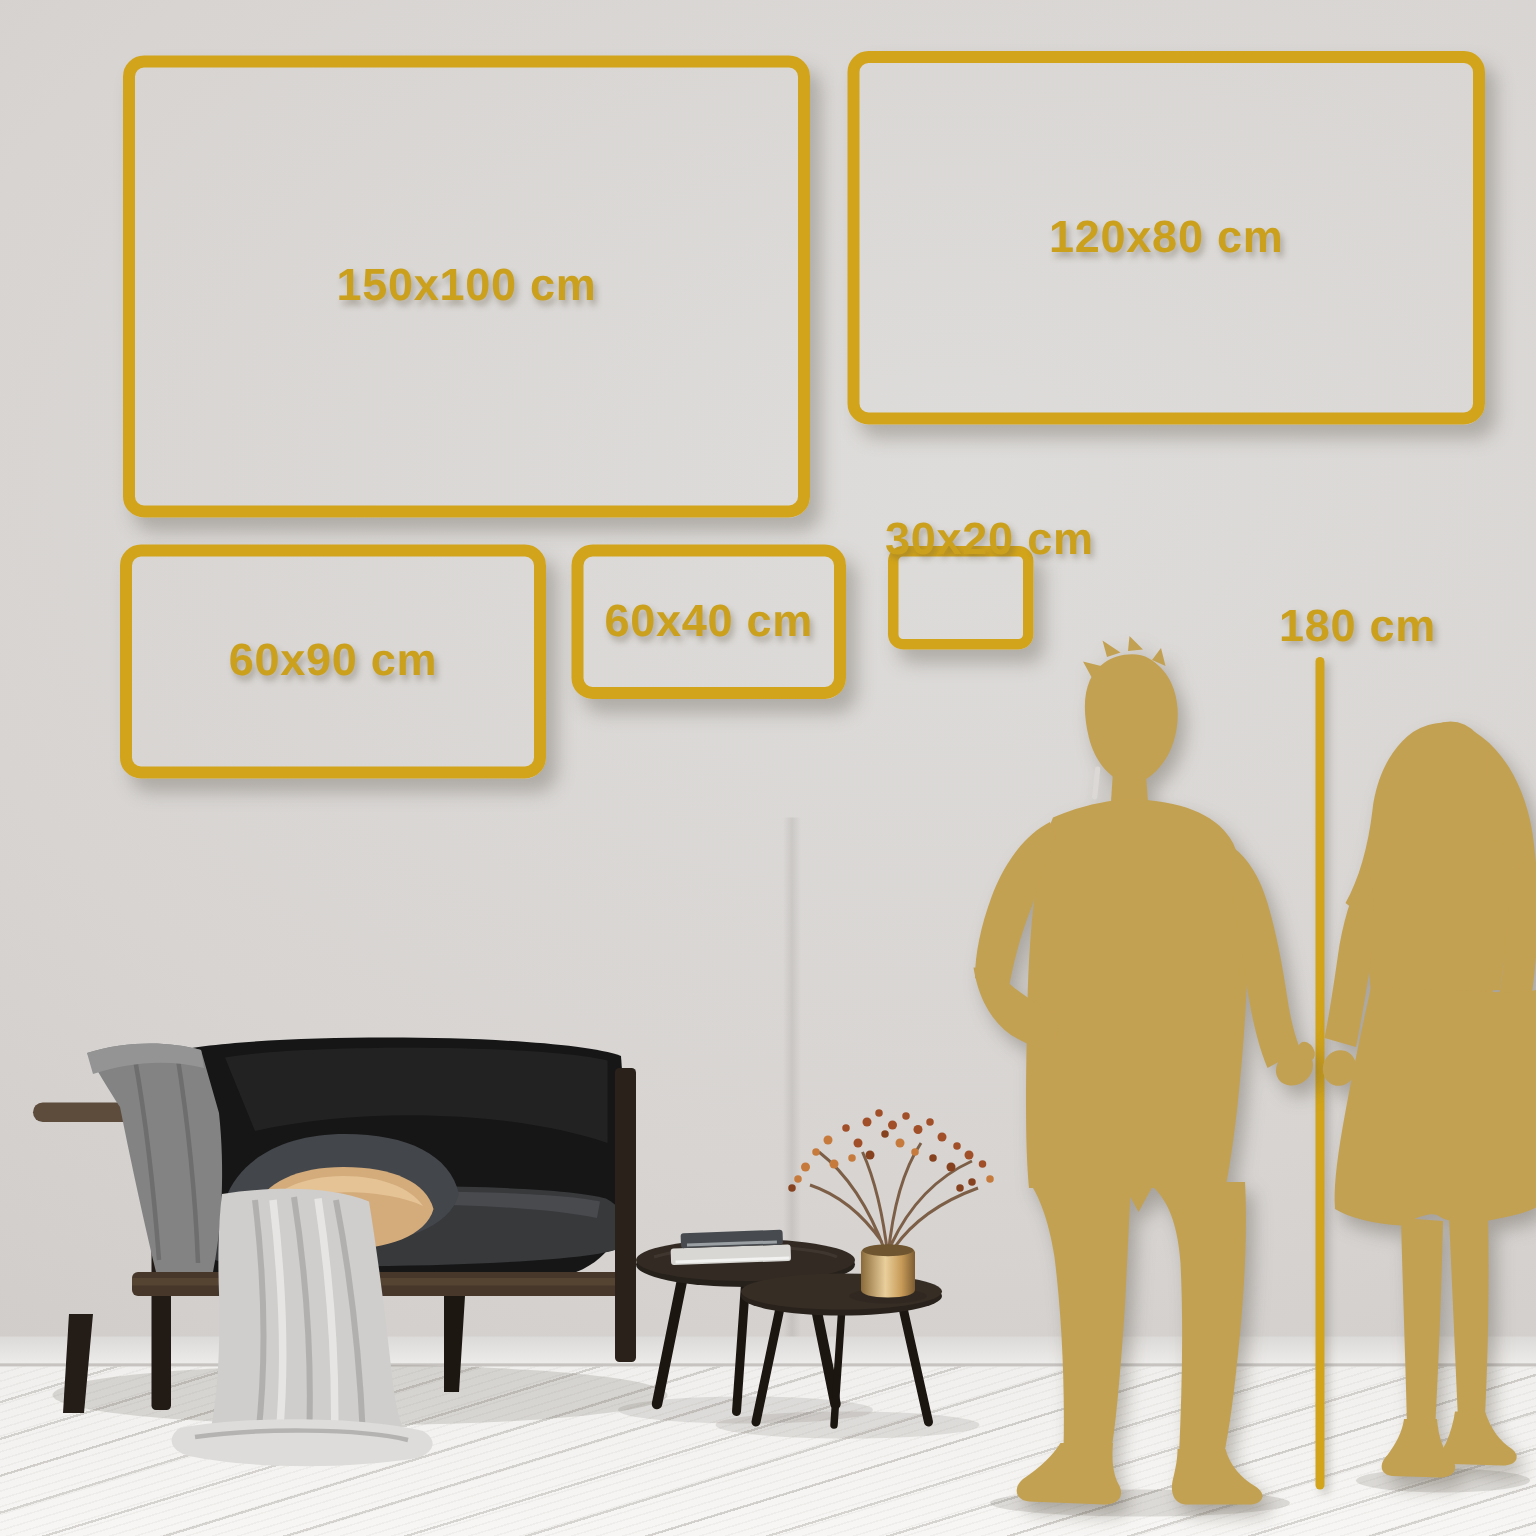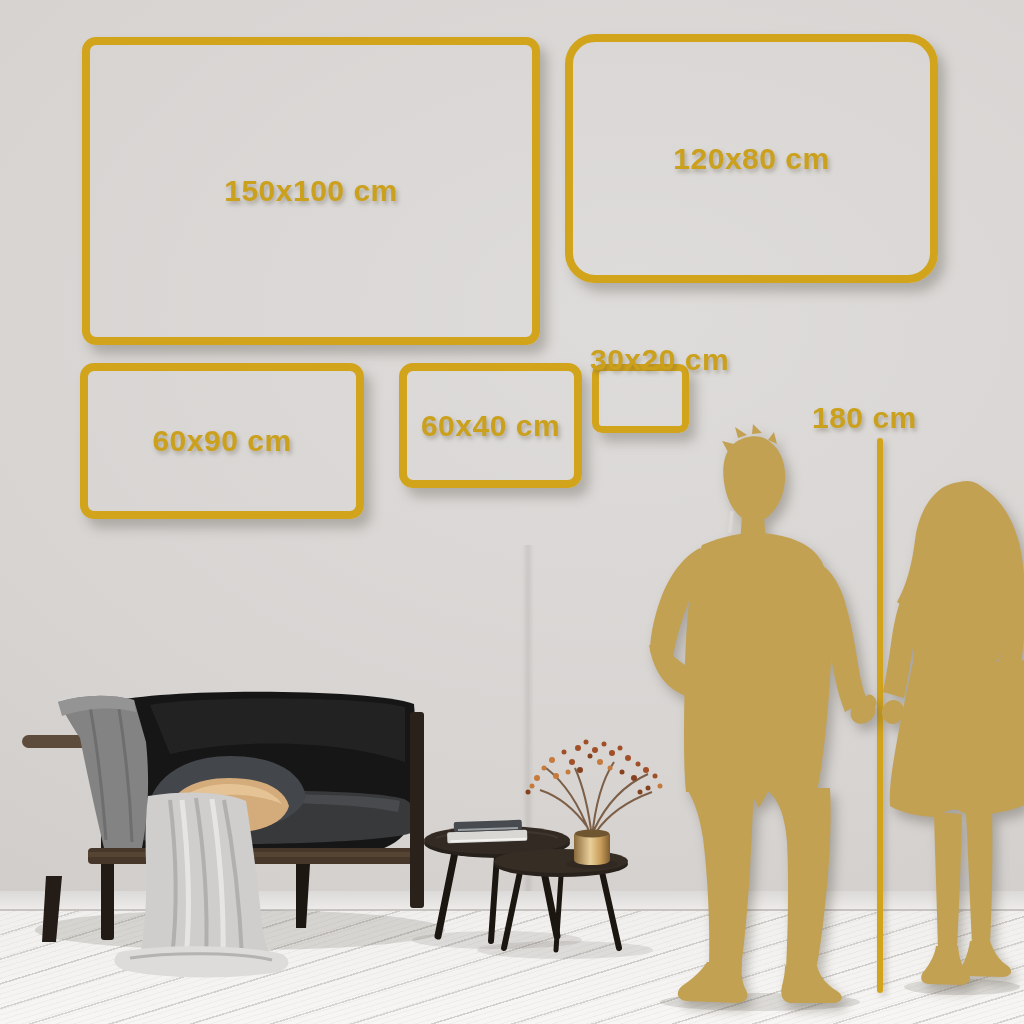--- a/index.html
+++ b/index.html
@@ -32,26 +32,26 @@
     border:8px solid #d2a41b; border-radius:14px;
     box-shadow:7px 9px 12px rgba(95,88,76,0.35);
     display:flex; align-items:center; justify-content:center;
   }
   .size-label {
     font-weight:700; font-size:30px; line-height:1; letter-spacing:0.5px;
     color:#cba01c; text-shadow:2px 3px 4px rgba(95,85,60,0.38);
     white-space:nowrap;
   }
   .f-150  { left:82px;  top:37px;  width:458px; height:308px; }
-  .f-120  { left:565px; top:34px;  width:373px; height:249px;border-radius:30px; }
+  .f-120  { left:565px; top:34px;  width:425px; height:249px; }
   .f-6090 { left:80px;  top:363px; width:284px; height:156px; }
-  .f-6040 { left:399px; top:363px; width:183px; height:125px; }
+  .f-6040 { left:381px; top:363px; width:183px; height:103px; }
   .f-3020 { left:592px; top:364px; width:97px;  height:69px; border-width:7px; border-radius:10px; }
   .label-3020 { position:absolute; left:590px; top:345px; }
-  .ruler-label { position:absolute; left:812px; top:403px; width:130px; text-align:left; }
+  .ruler-label { position:absolute; left:840px; top:403px; width:130px; text-align:center; }
   .ruler-line {
     position:absolute; left:877px; top:438px; width:6px; height:555px;
     background:#d2a41b; border-radius:3px;
     box-shadow:3px 3px 6px rgba(95,88,76,0.30);
   }
   svg.layer { position:absolute; left:0; top:0; width:1024px; height:1024px; }
   .figures-group { filter:drop-shadow(5px 7px 6px rgba(80,72,58,0.35)); }
 </style>
 </head>
 <body>

